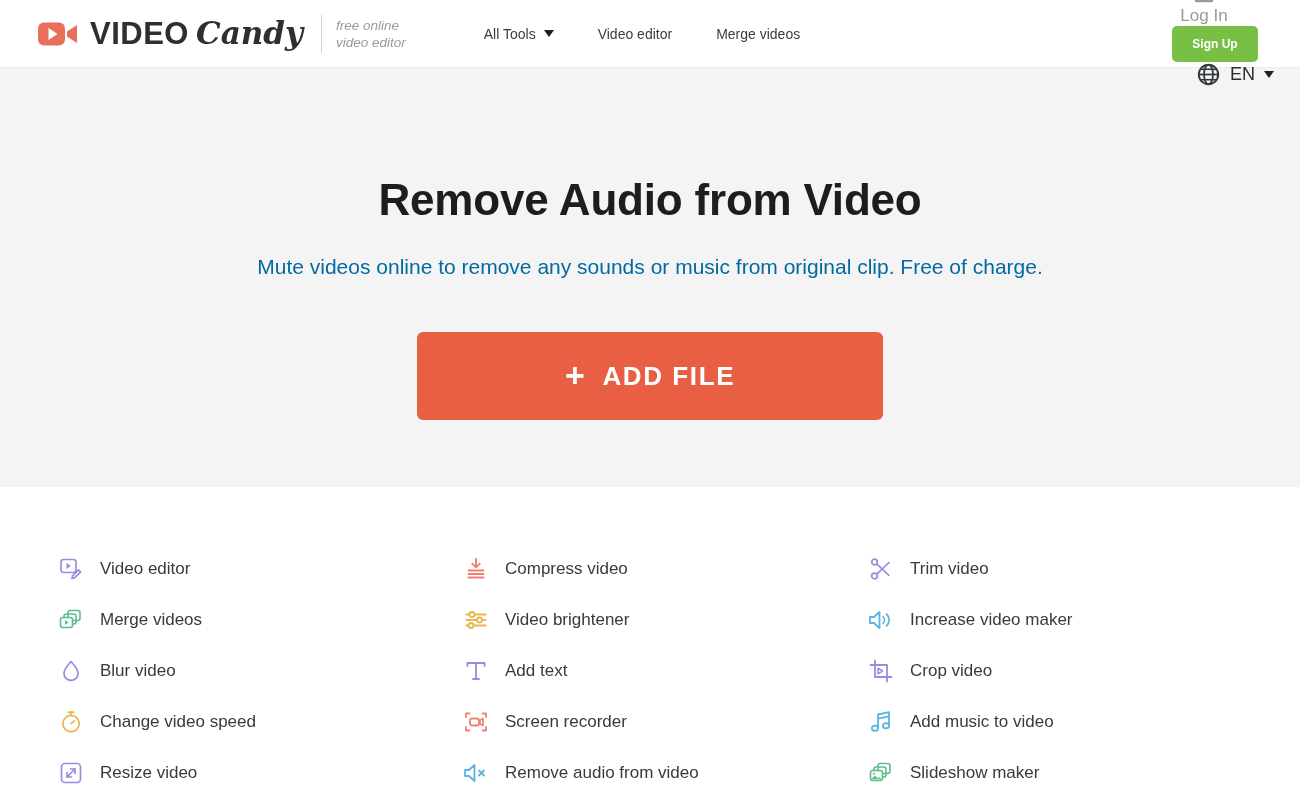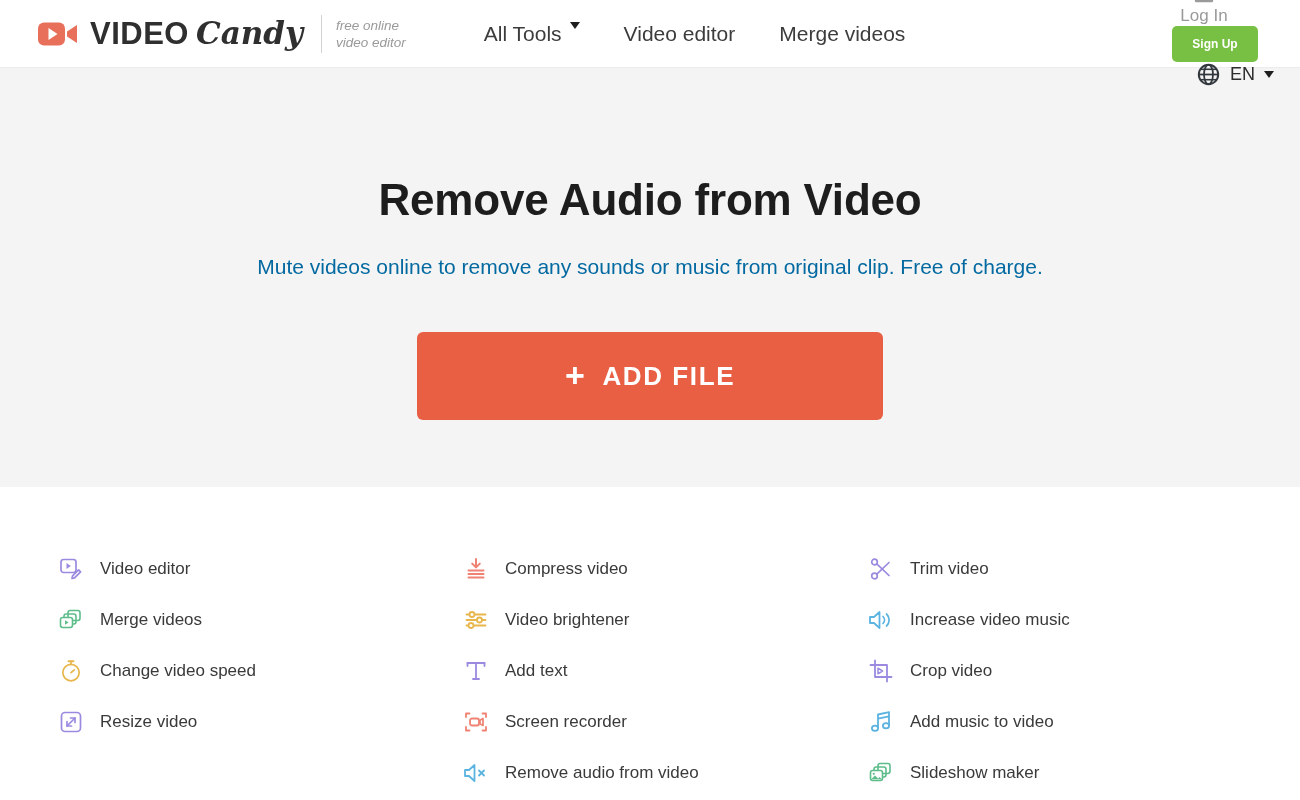--- a/index.html
+++ b/index.html
@@ -42,23 +42,23 @@
     margin: 0 14px 0 18px;
   }
   .logo-tag {
     font-size: 13.5px; line-height: 17px;
     color: #9a9a9a; font-style: italic;
     white-space: nowrap;
   }
 
   .nav { display: flex; align-items: center; margin-left: 56px; gap: 0; }
   .nav-item {
-    font-size: 21px; color: #3c3c3c;
+    font-size: 14px; color: #3c3c3c;
     padding: 0 22px; cursor: pointer;
-    display: flex; align-items: flex-start; gap: 8px;
+    display: flex; align-items: center; gap: 8px;
     white-space: nowrap;
   }
   .caret {
     width: 0; height: 0;
     border-left: 5.5px solid transparent;
     border-right: 5.5px solid transparent;
     border-top: 7px solid #1e1e1e;
     display: inline-block;
   }
 
@@ -218,20 +218,28 @@
         <svg width="24" height="24" viewBox="0 0 24 24">
           <rect x="9" y="2.5" width="12" height="10" rx="2.2" fill="none" stroke="#5cbd8a" stroke-width="1.6"></rect>
           <rect x="5" y="6" width="12" height="10" rx="2.2" fill="none" stroke="#5cbd8a" stroke-width="1.6"></rect>
           <rect x="1.5" y="9.5" width="12" height="10" rx="2.2" fill="#ffffff" stroke="#5cbd8a" stroke-width="1.6"></rect>
           <path d="M6 12.3 L9.6 14.5 L6 16.7 Z" fill="#5cbd8a"></path>
         </svg>
       </span>
       <span class="tool-label">Merge videos</span>
     </div>
 
+    <div class="tool-item">
+      <span class="tool-ico">
+        <svg width="24" height="24" viewBox="0 0 24 24">
+          <path d="M12 2.5 C12 2.5 5 10 5 14.4 C5 18.4 8.1 21.3 12 21.3 C15.9 21.3 19 18.4 19 14.4 C19 10 12 2.5 12 2.5 Z" fill="none" stroke="#9b8ae0" stroke-width="1.7" stroke-linejoin="round"></path>
+        </svg>
+      </span>
+      <span class="tool-label">Blur video</span>
+    </div>
 
     <div class="tool-item">
       <span class="tool-ico">
         <svg width="24" height="24" viewBox="0 0 24 24">
           <circle cx="12" cy="13.6" r="8.2" fill="none" stroke="#e8b64c" stroke-width="1.7"></circle>
           <path d="M9.5 2.2 L14.5 2.2" stroke="#e8b64c" stroke-width="1.9" stroke-linecap="round"></path>
           <path d="M12 2.2 L12 5.4" stroke="#e8b64c" stroke-width="1.7" stroke-linecap="round"></path>
           <path d="M12 13.6 L15.3 10.8" stroke="#e8b64c" stroke-width="1.7" stroke-linecap="round"></path>
         </svg>
       </span>
@@ -334,21 +342,21 @@
     </div>
 
     <div class="tool-item">
       <span class="tool-ico">
         <svg width="26" height="24" viewBox="0 0 26 24">
           <path d="M2 9 L6 9 L11.5 4 L11.5 20 L6 15 L2 15 Z" fill="none" stroke="#5bb3e0" stroke-width="1.8" stroke-linejoin="round"></path>
           <path d="M15 8.5 C17 10.5 17 13.5 15 15.5" fill="none" stroke="#5bb3e0" stroke-width="1.7" stroke-linecap="round"></path>
           <path d="M18.5 6 C22 9.2 22 14.8 18.5 18" fill="none" stroke="#5bb3e0" stroke-width="1.7" stroke-linecap="round"></path>
         </svg>
       </span>
-      <span class="tool-label">Increase video music</span>
+      <span class="tool-label">Increase video maker</span>
     </div>
 
     <div class="tool-item">
       <span class="tool-ico">
         <svg width="24" height="24" viewBox="0 0 24 24">
           <path d="M6 1.5 L6 18 L22.5 18" stroke="#9b8ae0" stroke-width="1.8" fill="none" stroke-linecap="round" stroke-linejoin="round"></path>
           <path d="M1.5 6 L18 6 L18 22.5" stroke="#9b8ae0" stroke-width="1.8" fill="none" stroke-linecap="round" stroke-linejoin="round"></path>
           <path d="M9 9.2 L13.5 12 L9 14.8 Z" fill="none" stroke="#9b8ae0" stroke-width="1.5" stroke-linejoin="round"></path>
         </svg>
       </span>

